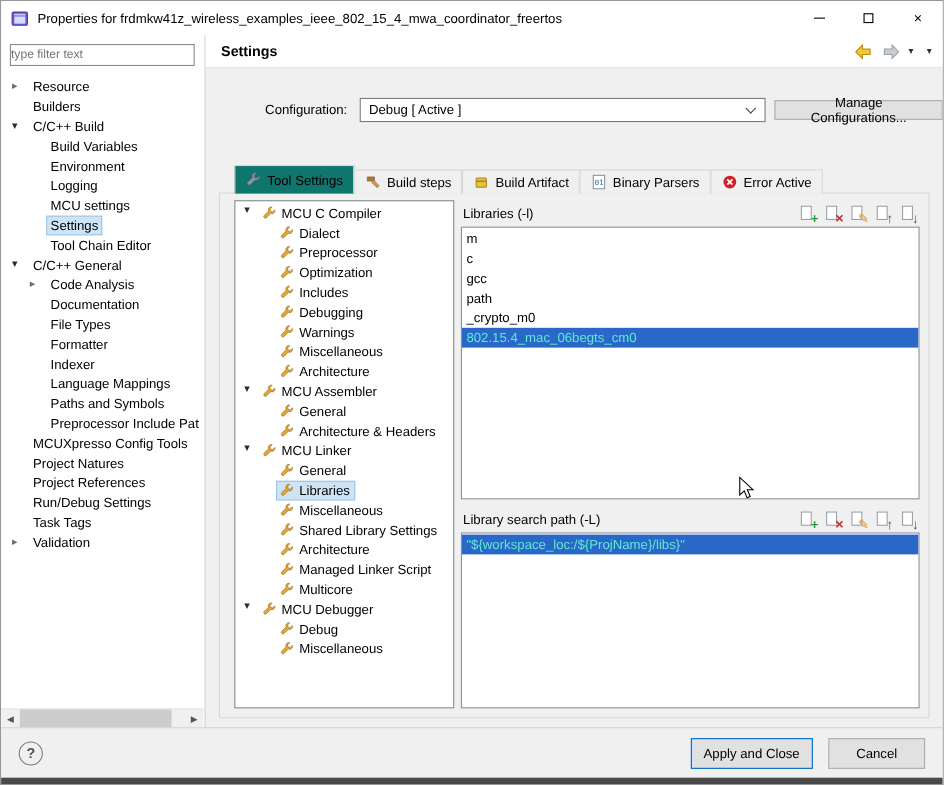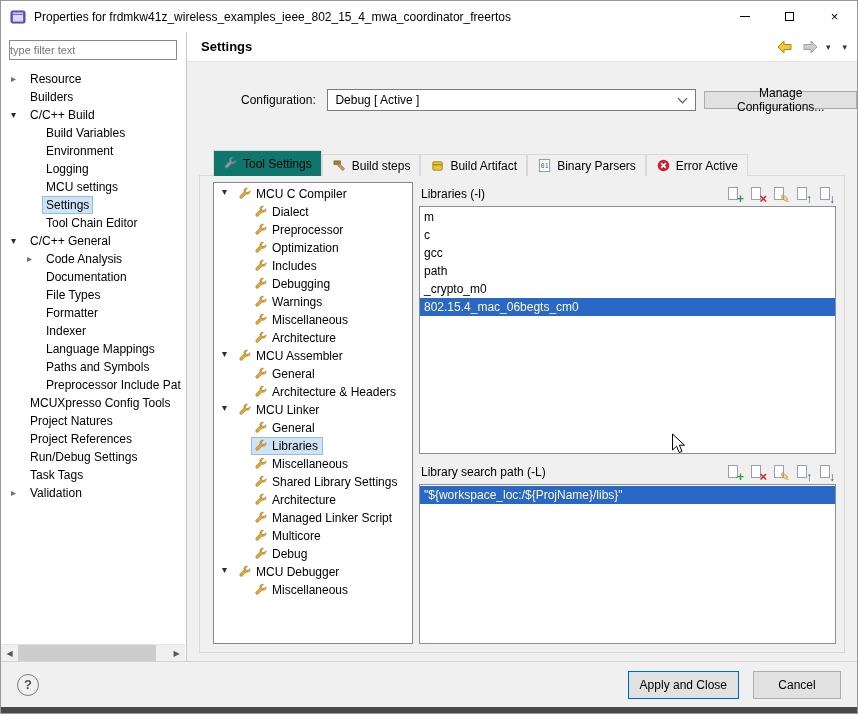--- a/index.html
+++ b/index.html
@@ -87,21 +87,21 @@
   
   .right-pane { flex:1; display:flex; flex-direction:column; gap:6px; min-width:0; }
   .group { display:flex; flex-direction:column; }
   .group-libs { height:272px; }
   .group-path { flex:1; }
   .group-header { height:24px; display:flex; align-items:center; padding:0 2px; }
   .group-title { }
   .group-icons { margin-left:auto; display:flex; gap:7px; align-items:center; }
   .list { flex:1; background:#fff; border:1px solid #8a8f98; overflow:hidden; padding-top:1px; }
   .list-row { height:18px; line-height:18px; padding:0 4px; white-space:nowrap; }
-  .list-row.selected { background:#2a68c8; color:#fef9c3; }
+  .list-row.selected { background:#2a68c8; color:#5eead4; }
 
   
   .mi { position:relative; width:16px; height:16px; display:inline-block; }
   .mi .page { position:absolute; left:2px; top:1px; width:10px; height:13px; background:#fff; border:1px solid #99a0a8; }
   .mi .ovl { position:absolute; right:-2px; bottom:-3px; font-size:12px; font-weight:bold; line-height:1; }
   .mi-add .ovl { color:#1e9e3e; }
   .mi-del .ovl { color:#d0222a; font-size:13px; }
   .mi-edit .ovl { color:#d88d1e; }
   .mi-up .ovl, .mi-down .ovl { color:#37506b; font-size:12px; right:-1px; }
 
@@ -546,40 +546,40 @@
               <span class="tt-arrow"></span>
               <span class="tt-inner">
                 <span class="tt-icon">
                   <svg width="14" height="14" viewBox="0 0 16 16">
                     <path d="M13.6 4.2a3.2 3.2 0 0 1-4.3 3.9L5 12.4a1.7 1.7 0 1 1-2.4-2.4l4.3-4.3a3.2 3.2 0 0 1 3.9-4.3L8.6 3.6l.4 2.4 2.4.4 2.2-2.2z" fill="#e2a53a" stroke="#9c6b14" stroke-width="0.6"></path>
                   </svg>
                 </span>
                 <span class="tt-label">Multicore</span>
               </span>
             </div>
+            <div class="tt-row type-group">
+              <span class="tt-arrow"></span>
+              <span class="tt-inner">
+                <span class="tt-icon">
+                  <svg width="14" height="14" viewBox="0 0 16 16">
+                    <path d="M13.6 4.2a3.2 3.2 0 0 1-4.3 3.9L5 12.4a1.7 1.7 0 1 1-2.4-2.4l4.3-4.3a3.2 3.2 0 0 1 3.9-4.3L8.6 3.6l.4 2.4 2.4.4 2.2-2.2z" fill="#e2a53a" stroke="#9c6b14" stroke-width="0.6"></path>
+                  </svg>
+                </span>
+                <span class="tt-label">MCU Debugger</span>
+              </span>
+            </div>
             <div class="tt-row">
               <span class="tt-arrow"></span>
               <span class="tt-inner">
                 <span class="tt-icon">
                   <svg width="14" height="14" viewBox="0 0 16 16">
                     <path d="M13.6 4.2a3.2 3.2 0 0 1-4.3 3.9L5 12.4a1.7 1.7 0 1 1-2.4-2.4l4.3-4.3a3.2 3.2 0 0 1 3.9-4.3L8.6 3.6l.4 2.4 2.4.4 2.2-2.2z" fill="#e2a53a" stroke="#9c6b14" stroke-width="0.6"></path>
                   </svg>
                 </span>
                 <span class="tt-label">Debug</span>
-              </span>
-            </div>
-            <div class="tt-row type-group">
-              <span class="tt-arrow"></span>
-              <span class="tt-inner">
-                <span class="tt-icon">
-                  <svg width="14" height="14" viewBox="0 0 16 16">
-                    <path d="M13.6 4.2a3.2 3.2 0 0 1-4.3 3.9L5 12.4a1.7 1.7 0 1 1-2.4-2.4l4.3-4.3a3.2 3.2 0 0 1 3.9-4.3L8.6 3.6l.4 2.4 2.4.4 2.2-2.2z" fill="#e2a53a" stroke="#9c6b14" stroke-width="0.6"></path>
-                  </svg>
-                </span>
-                <span class="tt-label">MCU Debugger</span>
               </span>
             </div>
             <div class="tt-row">
               <span class="tt-arrow"></span>
               <span class="tt-inner">
                 <span class="tt-icon">
                   <svg width="14" height="14" viewBox="0 0 16 16">
                     <path d="M13.6 4.2a3.2 3.2 0 0 1-4.3 3.9L5 12.4a1.7 1.7 0 1 1-2.4-2.4l4.3-4.3a3.2 3.2 0 0 1 3.9-4.3L8.6 3.6l.4 2.4 2.4.4 2.2-2.2z" fill="#e2a53a" stroke="#9c6b14" stroke-width="0.6"></path>
                   </svg>
                 </span>

